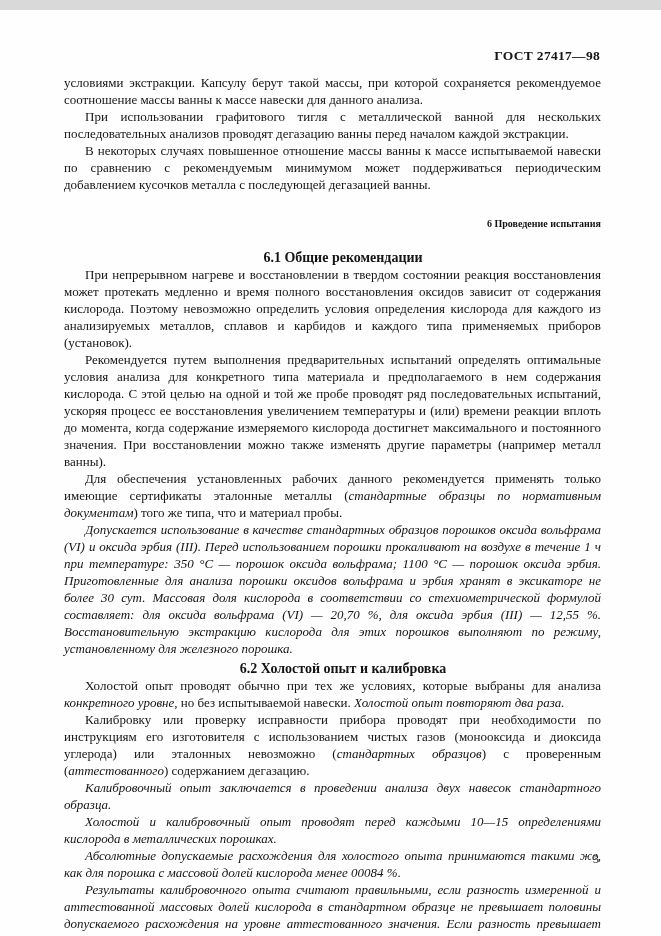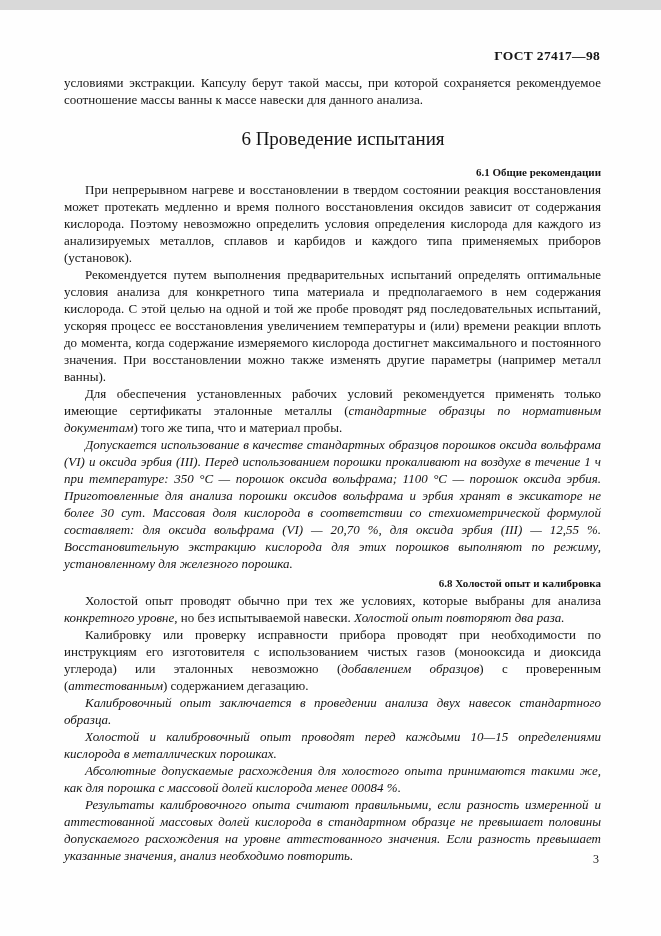--- a/index.html
+++ b/index.html
@@ -31,58 +31,60 @@
     line-height: 17px;
     text-align: justify;
   }
   .content p {
     margin: 0;
     text-indent: 21px;
   }
   .content p.noindent { text-indent: 0; }
   .content .h1 {
     margin: 21px 0 16px 0;
-    font-size: 19px;
-    font-weight: normal;
+    font-size: 10px;
+    font-weight: bold;
     text-indent: 21px;
-    text-align: center;
+    text-align: right;
     line-height: 19px;
   }
   .content .h2 {
     margin: 3px 0 0 0;
-    font-size: 11px;
+    font-size: 14px;
     font-weight: bold;
     text-indent: 21px;
-    text-align: right;
+    text-align: center;
   }
   .italic { font-style: italic; }
   .page-number {
     position: absolute;
     right: 62px;
     bottom: 79px;
     font-size: 12px;
   }
 </style>
 </head>
 <body>
 
 <div class="page">
   <div class="doc-header">ГОСТ 27417—98</div>
 
   <div class="content">
       <p class="p noindent"><span>условиями экстракции. Капсулу берут такой массы, при которой сохраняется рекомендуемое соотношение массы ванны к массе навески для данного анализа.</span></p>
+      <p class="p"><span>При использовании графитового тигля с металлической ванной для нескольких последовательных анализов проводят дегазацию ванны перед началом каждой экстракции.</span></p>
+      <p class="p"><span>В некоторых случаях повышенное отношение массы ванны к массе испытываемой навески по сравнению с рекомендуемым минимумом может поддерживаться периодическим добавлением кусочков металла с последующей дегазацией ванны.</span></p>
       <p class="h1"><span>6 Проведение испытания</span></p>
       <p class="h2"><span>6.1 Общие рекомендации</span></p>
       <p class="p"><span>При непрерывном нагреве и восстановлении в твердом состоянии реакция восстановления может протекать медленно и время полного восстановления оксидов зависит от содержания кислорода. Поэтому невозможно определить условия определения кислорода для каждого из анализируемых металлов, сплавов и карбидов и каждого типа применяемых приборов (установок).</span></p>
       <p class="p"><span>Рекомендуется путем выполнения предварительных испытаний определять оптимальные условия анализа для конкретного типа материала и предполагаемого в нем содержания кислорода. С этой целью на одной и той же пробе проводят ряд последовательных испытаний, ускоряя процесс ее восстановления увеличением температуры и (или) времени реакции вплоть до момента, когда содержание измеряемого кислорода достигнет максимального и постоянного значения. При восстановлении можно также изменять другие параметры (например металл ванны).</span></p>
-      <p class="p"><span>Для обеспечения установленных рабочих условий рекомендуется применять только имеющие сертификаты эталонные металлы (</span><span class="italic">стандартные образцы по нормативным документам</span><span>) того же типа, что и материал пробы.</span></p>
+      <p class="p"><span>Для обеспечения установленных рабочих данного рекомендуется применять только имеющие сертификаты эталонные металлы (</span><span class="italic">стандартные образцы по нормативным документам</span><span>) того же типа, что и материал пробы.</span></p>
       <p class="p"><span class="italic">Допускается использование в качестве стандартных образцов порошков оксида вольфрама (VI) и оксида эрбия (III). Перед использованием порошки прокаливают на воздухе в течение 1 ч при температуре: 350 °С — порошок оксида вольфрама; 1100 °С — порошок оксида эрбия. Приготовленные для анализа порошки оксидов вольфрама и эрбия хранят в эксикаторе не более 30 сут. Массовая доля кислорода в соответствии со стехиометрической формулой составляет: для оксида вольфрама (VI) — 20,70 %, для оксида эрбия (III) — 12,55 %. Восстановительную экстракцию кислорода для этих порошков выполняют по режиму, установленному для железного порошка.</span></p>
-      <p class="h2"><span>6.8 Холостой опыт и калибровка</span></p>
+      <p class="h2"><span>6.2 Холостой опыт и калибровка</span></p>
       <p class="p"><span>Холостой опыт проводят обычно при тех же условиях, которые выбраны для анализа </span><span class="italic">конкретного уровне</span><span>, но без испытываемой навески. </span><span class="italic">Холостой опыт повторяют два раза.</span></p>
-      <p class="p"><span>Калибровку или проверку исправности прибора проводят при необходимости по инструкциям его изготовителя с использованием чистых газов (монооксида и диоксида углерода) или эталонных невозможно (</span><span class="italic">добавлением образцов</span><span>) с проверенным (</span><span class="italic">аттестованным</span><span>) содержанием дегазацию.</span></p>
+      <p class="p"><span>Калибровку или проверку исправности прибора проводят при необходимости по инструкциям его изготовителя с использованием чистых газов (монооксида и диоксида углерода) или эталонных невозможно (</span><span class="italic">стандартных образцов</span><span>) с проверенным (</span><span class="italic">аттестованного</span><span>) содержанием дегазацию.</span></p>
       <p class="p"><span class="italic">Калибровочный опыт заключается в проведении анализа двух навесок стандартного образца.</span></p>
       <p class="p"><span class="italic">Холостой и калибровочный опыт проводят перед каждыми 10—15 определениями кислорода в металлических порошках.</span></p>
       <p class="p"><span class="italic">Абсолютные допускаемые расхождения для холостого опыта принимаются такими же, как для порошка с массовой долей кислорода менее 00084 %.</span></p>
       <p class="p"><span class="italic">Результаты калибровочного опыта считают правильными, если разность измеренной и аттестованной массовых долей кислорода в стандартном образце не превышает половины допускаемого расхождения на уровне аттестованного значения. Если разность превышает указанные значения, анализ необходимо повторить.</span></p>
     </div>
 
   <div class="page-number">3</div>
 </div>
 
 </body></html>

